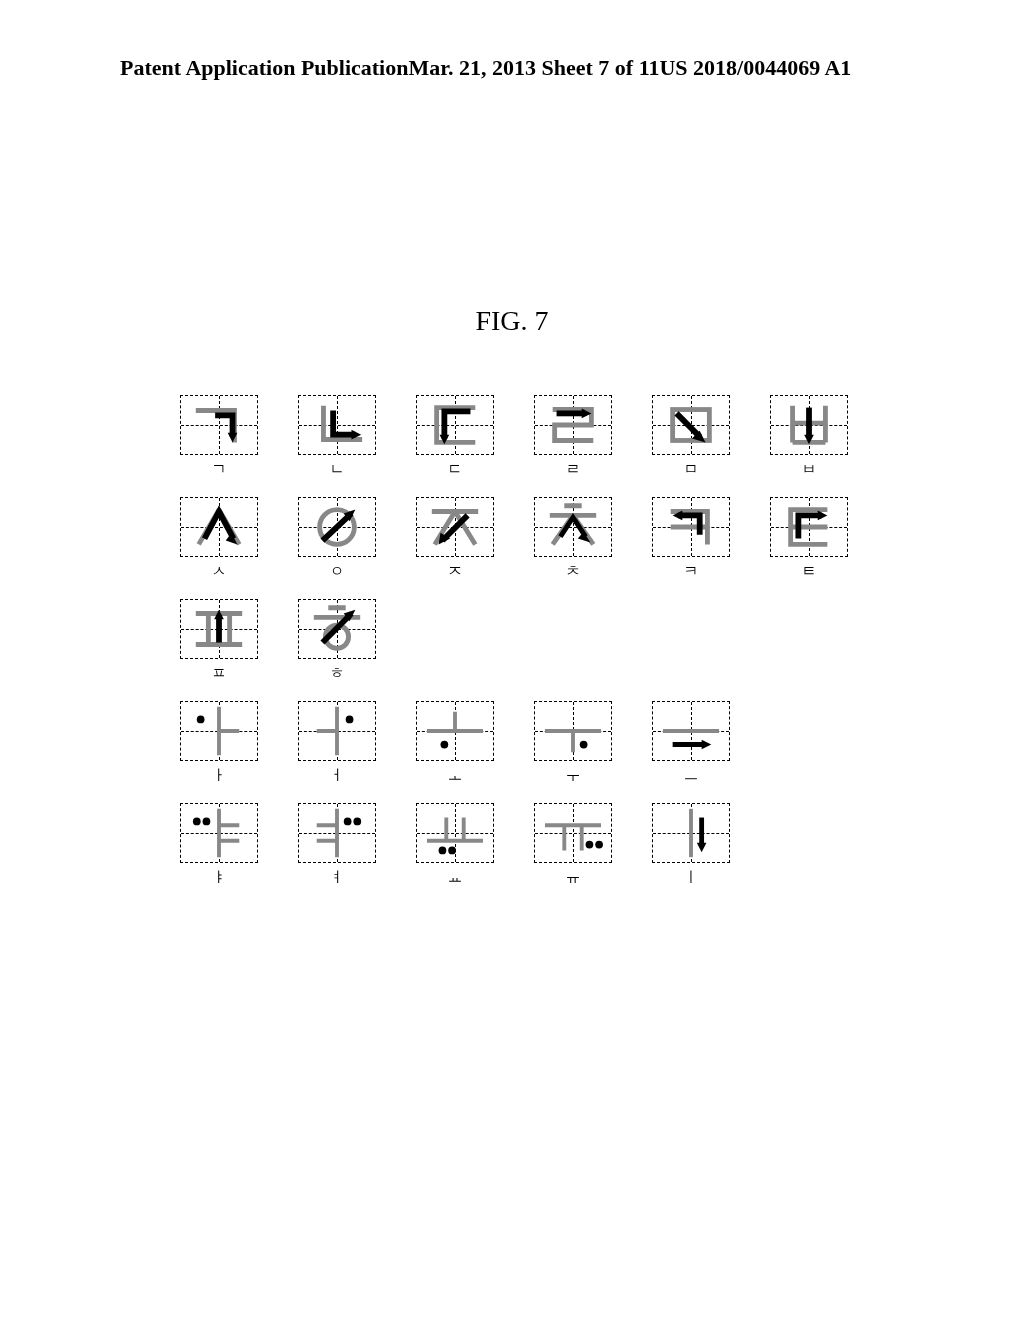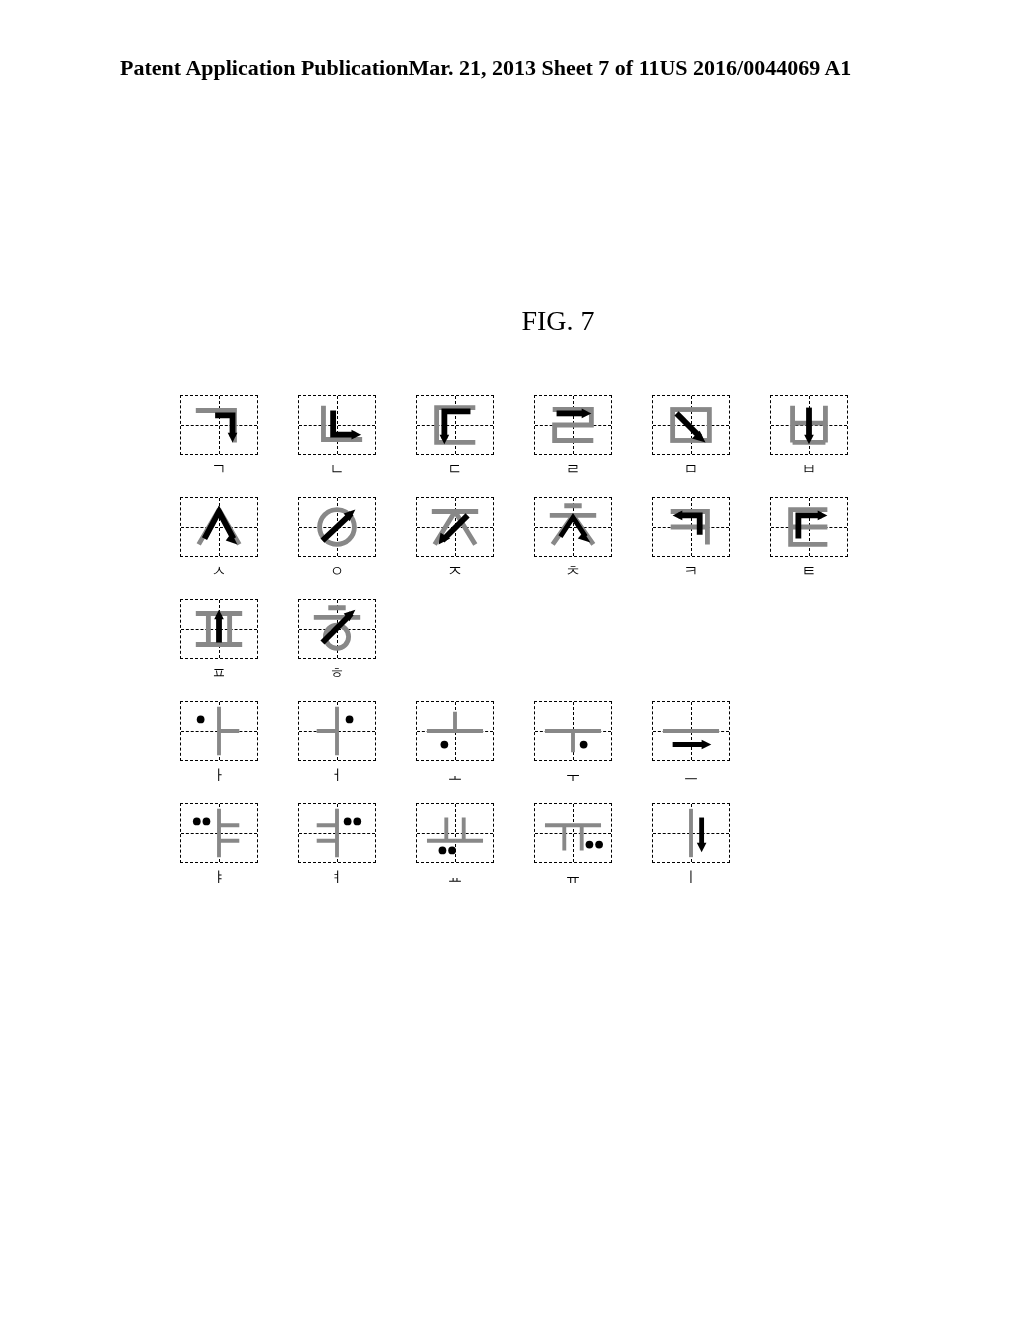--- a/index.html
+++ b/index.html
@@ -20,21 +20,20 @@
       justify-content: flex-start;
       font-size: 22px;
       font-weight: bold;
     }
     .figure-title {
       position: absolute;
       top: 305px;
       left: 50%;
       transform: translateX(-50%);
       font-size: 28px;
-      margin-left: 46px;
     }
     .grid-container {
       position: absolute;
       top: 395px;
       left: 180px;
       width: 680px;
     }
     .row {
       display: flex;
       gap: 40px;
@@ -84,21 +83,21 @@
       top: 0; left: 0;
       width: 100%; height: 100%;
     }
   </style>
 </head>
 <body>
 
 <div class="header">
   <span>Patent Application Publication</span>
   <span>Mar. 21, 2013  Sheet 7 of 11</span>
-  <span>US 2016/0044069 A1</span>
+  <span>US 2018/0044069 A1</span>
 </div>
 
 <div class="figure-title">FIG. 7</div>
 
 <div class="grid-container" id="grid">
     <div class="row">
       <div class="cell">
         <div class="gesture-box">
           <div class="vline"></div>
           <div class="hline"></div>

